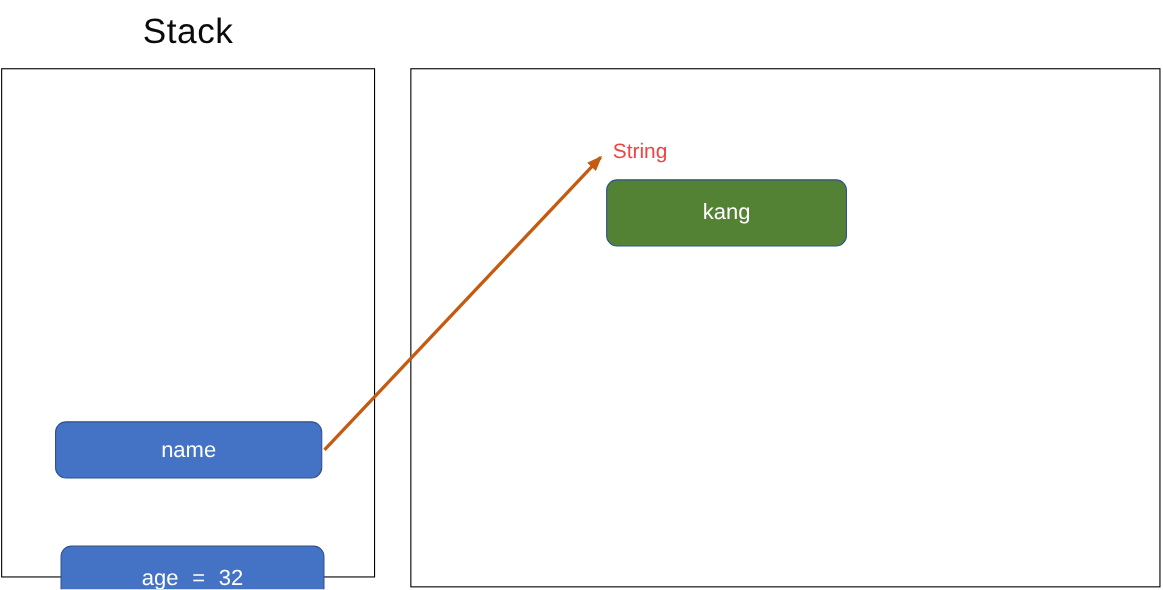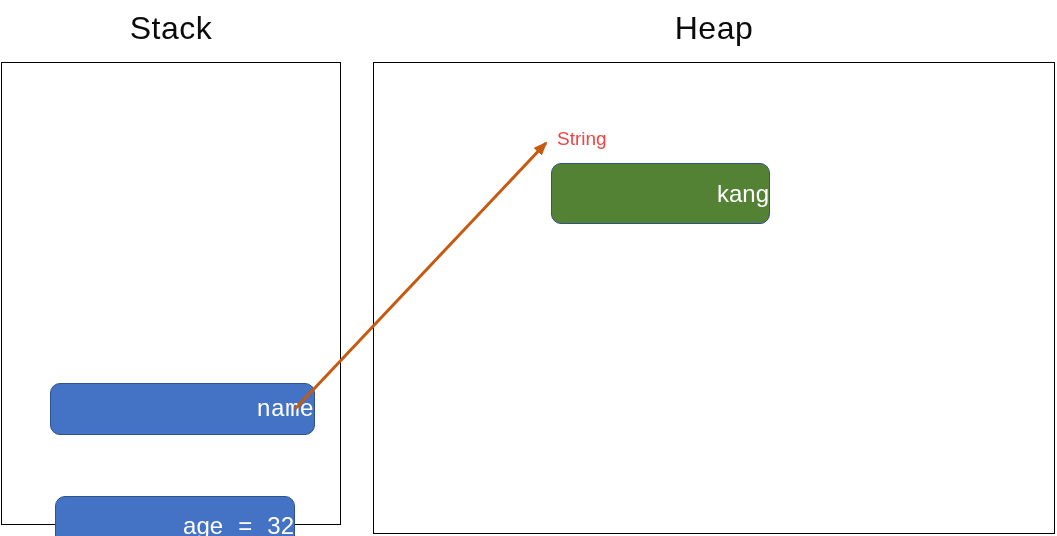--- a/index.html
+++ b/index.html
@@ -29,30 +29,30 @@
     position: absolute;
     border: 1.5px solid var(--container_border, #000);
     background: transparent;
   }
   .stack-container { left: 1px;   top: 62px; width: 340px; height: 463px; }
   .heap-container  { left: 373px; top: 62px; width: 682px; height: 472px; }
   .mem-box {
     position: absolute;
     display: flex;
     align-items: center;
-    justify-content: flex-end;
+    justify-content: center;
     border-radius: 10px;
-    font-size: 24px;
+    font-size: 20px;
     color: #ffffff;
     word-spacing: 0.35em;
     border: 1.5px solid var(--shape_border, #2F528F);
   }
   .var-box { background: var(--variable_fill, #4472C4); }
   .obj-box { background: var(--object_fill, #548235); }
-  .name-box { left: 50px;  top: 383px; width: 265px; height: 52px; font-family: Liberation Mono, monospace; }
+  .name-box { left: 50px;  top: 383px; width: 243px; height: 52px; }
   .age-box  { left: 55px;  top: 468px; width: 240px; height: 60px; margin-top: 28px; }
   .kang-box { left: 551px; top: 163px; width: 219px; height: 61px; }
   .type-label {
     position: absolute;
     left: 557px;
     top: 128px;
     font-size: 19px;
     color: #ef4444;
   }
   .arrow-svg {
@@ -64,21 +64,20 @@
   .arrow-line { stroke: var(--arrow, #C55A11); stroke-width: 3; fill: none; }
   .arrow-head { fill: var(--arrow, #C55A11); }
 </style>
 </head>
 <body>
 
 <div class="page">
 
   <div class="title stack-title">Stack</div>
 
-  <div class="title heap-title">Heap</div>
 
   <div class="container stack-container"></div>
 
   <div class="container heap-container"></div>
 
   <div class="mem-box var-box name-box">
     <span>name</span>
   </div>
 
   <div class="mem-box var-box age-box">

